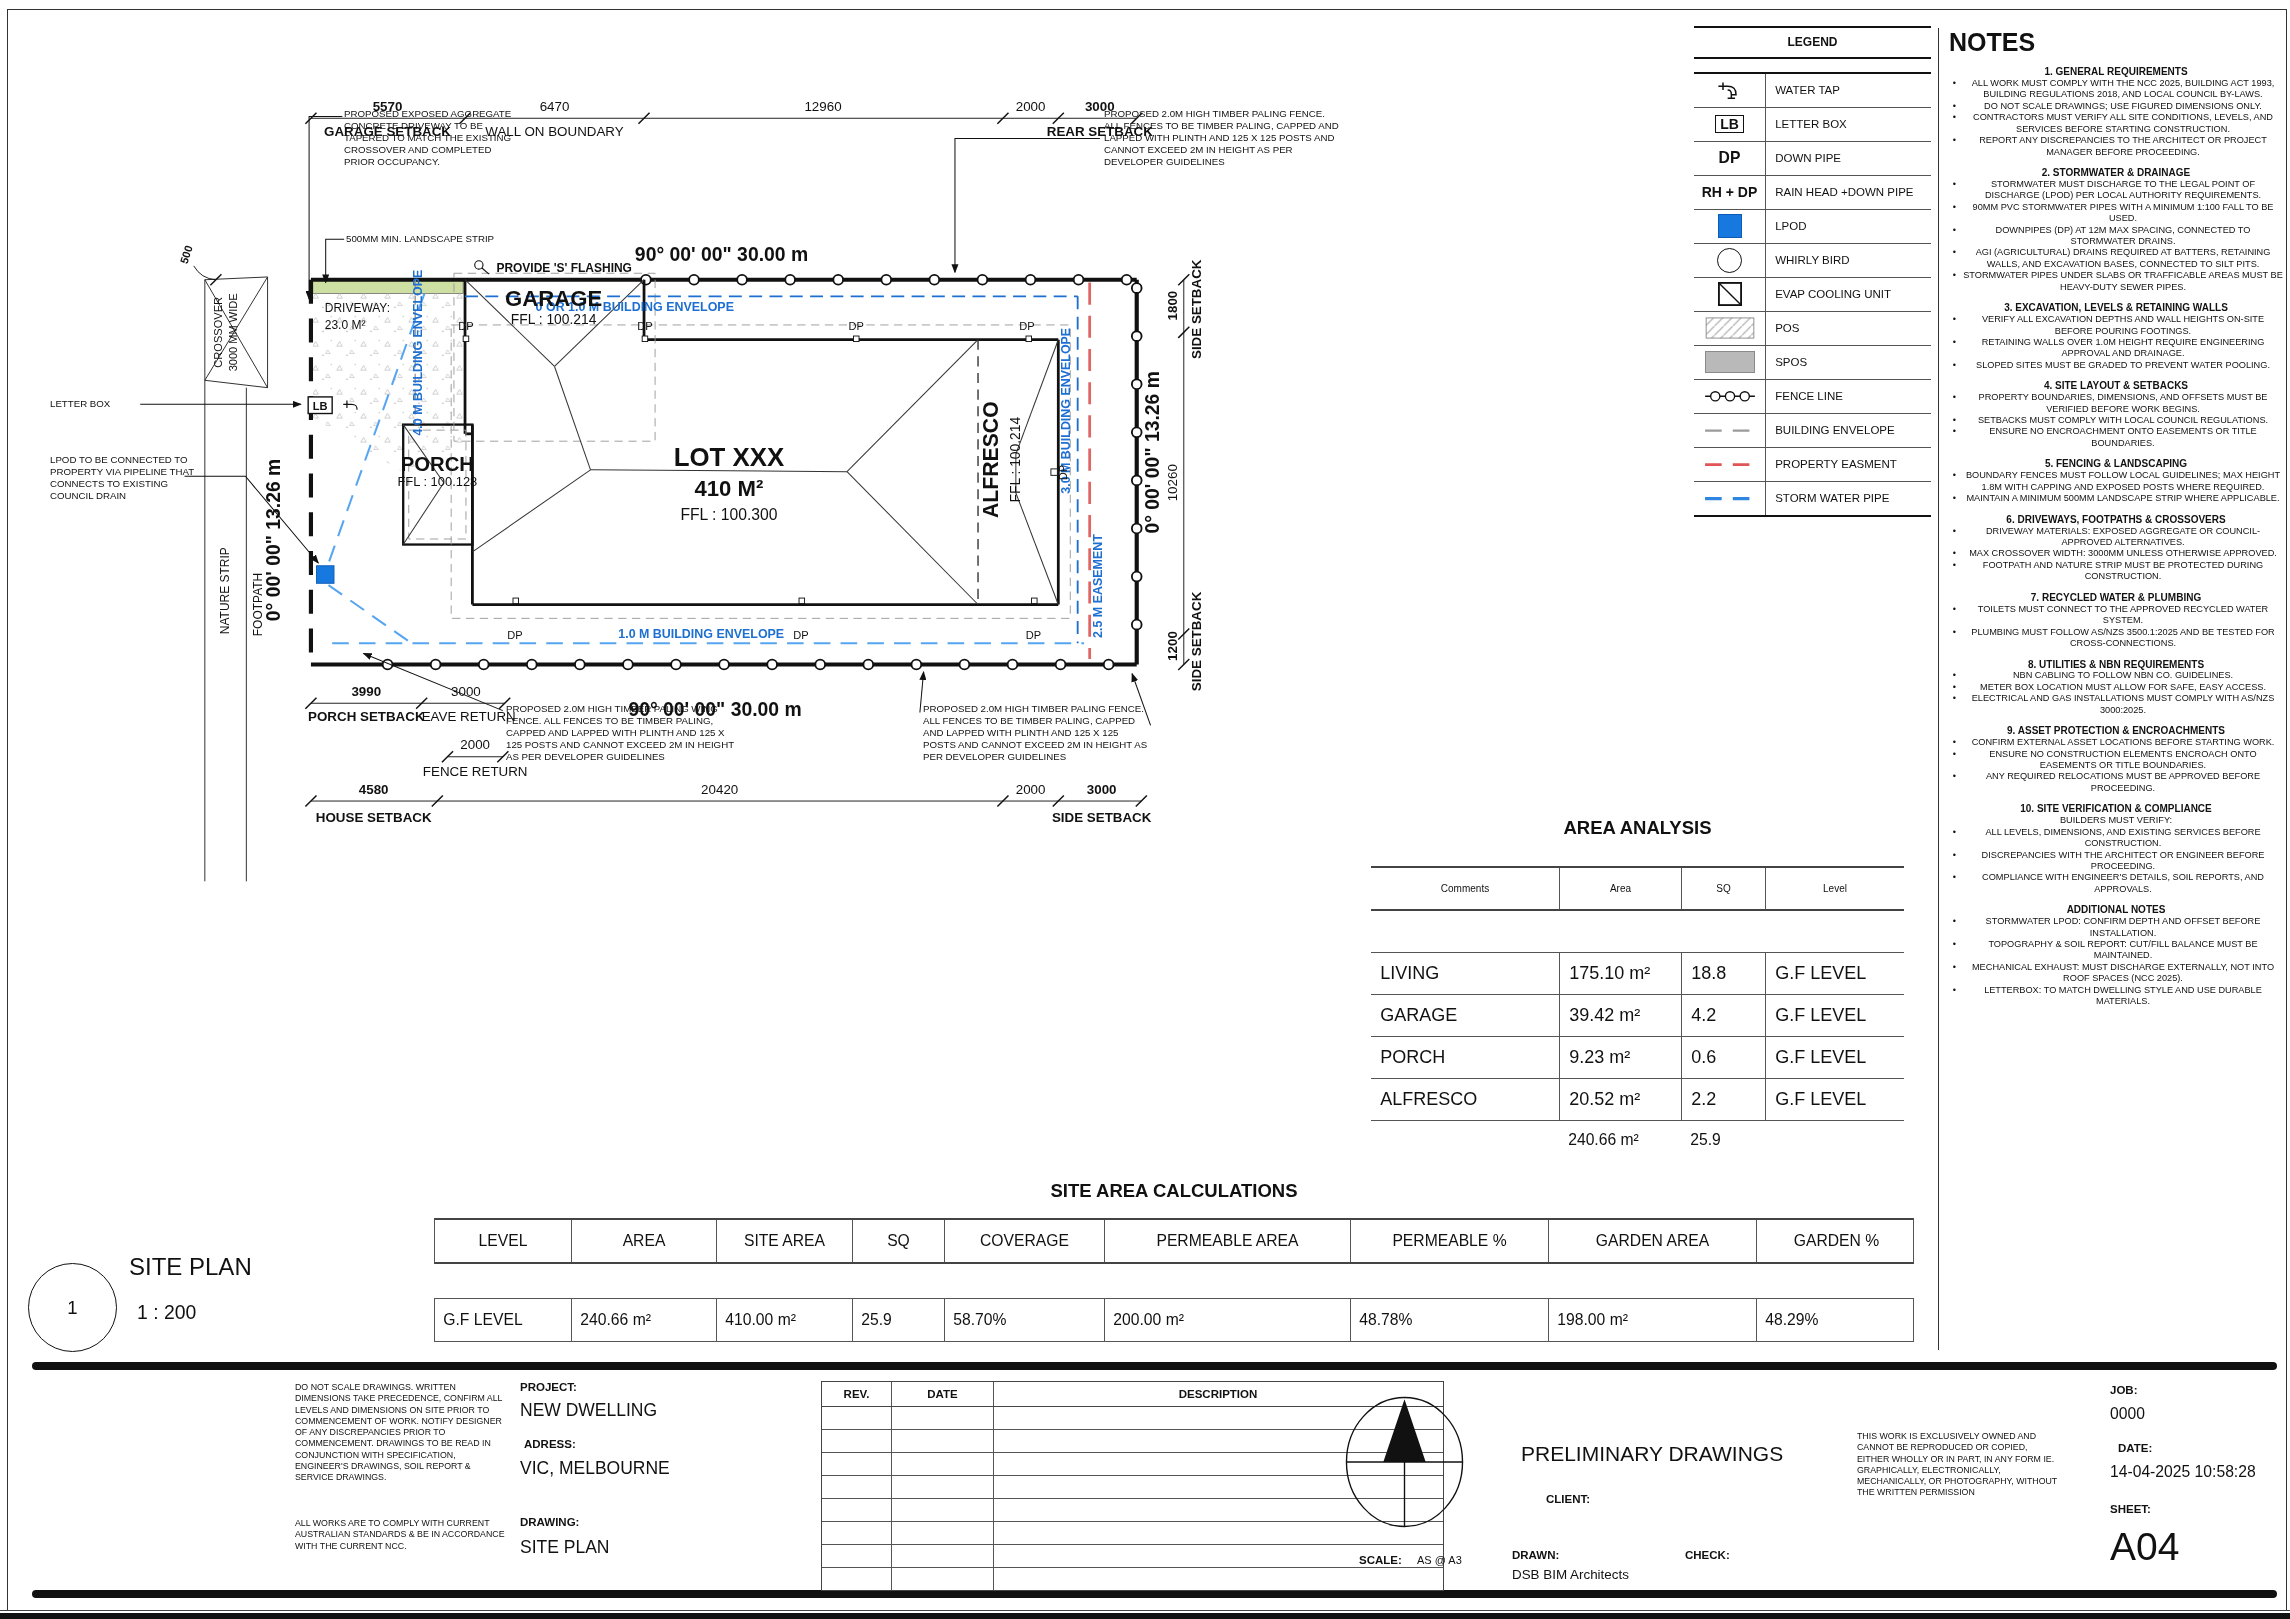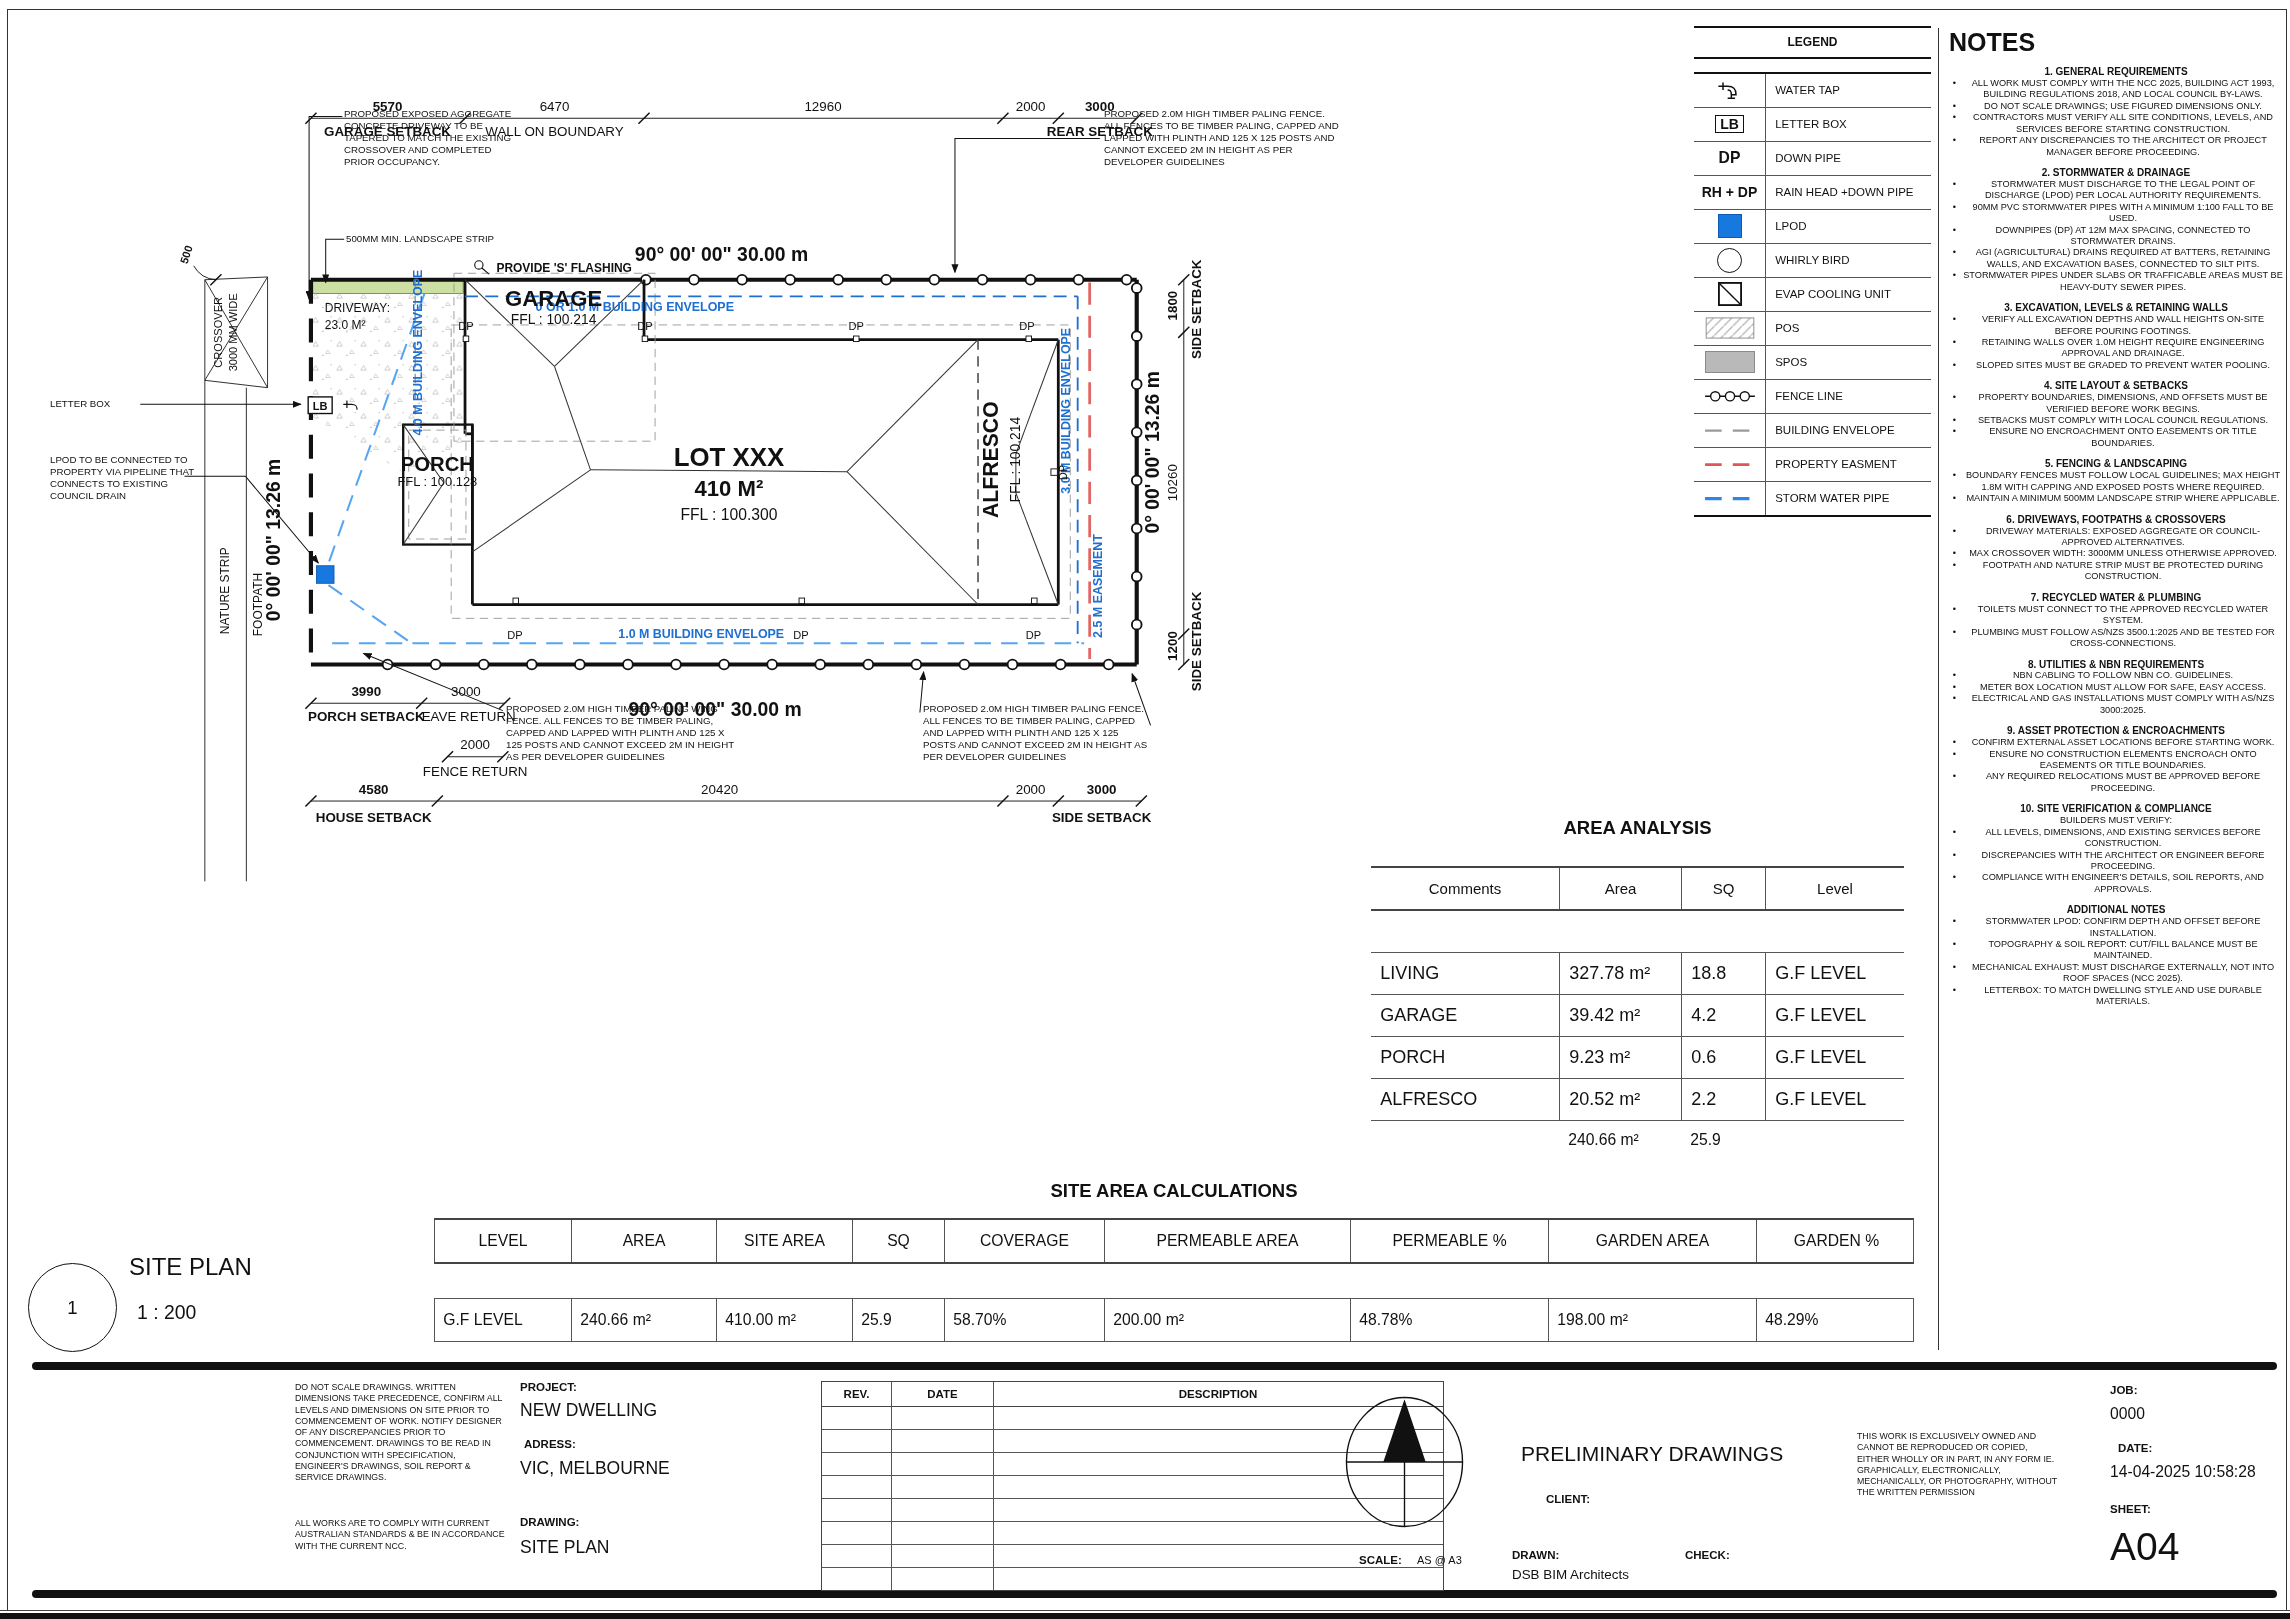--- a/index.html
+++ b/index.html
@@ -31,21 +31,21 @@
   .nsec{margin-top:9.2px;text-align:center;}
   .nh{font-size:10px;font-weight:bold;margin-bottom:0.9px;}
   .lead{font-size:9.2px;line-height:11.4px;}
   .lead:empty{display:none;}
   .bul{font-size:9.2px;line-height:11.4px;padding-left:14px;position:relative;}
   .bul::before{content:"•";position:absolute;left:3.7px;}
   
   .tbl-title{font-size:18.5px;font-weight:bold;text-align:center;}
   .aa-head,.aa-row{display:grid;grid-template-columns:188px 122px 84px 139px;}
   .aa-head{border-top:2.3px solid #444;border-bottom:2.3px solid #444;height:41px;}
-  .aa-head div{display:flex;align-items:center;justify-content:center;font-size:15px;border-left:1.4px solid #555;}
+  .aa-head div{display:flex;align-items:center;justify-content:center;font-size:10px;border-left:1.4px solid #555;}
   .aa-head div:first-child{border-left:none;}
   .aa-body{border-top:1.8px solid #555;}
   .aa-row{height:41px;border-bottom:1.8px solid #555;}
   .aa-row div{display:flex;align-items:center;padding-left:9.2px;font-size:18px;border-left:1.4px solid #555;}
   .aa-row div:first-child{border-left:none;}
   .aa-tot{display:grid;grid-template-columns:188px 122px 84px 139px;height:37px;}
   .aa-tot div{display:flex;align-items:center;padding-left:9.2px;font-size:15.7px;}
   
   .sc-head,.sc-row{display:grid;grid-template-columns:136px 145px 136px 92px 160px 246px 198px 208px 160px;border-left:1.4px solid #555;border-right:1.4px solid #555;}
   .sc-head{border-top:2.3px solid #444;border-bottom:2.3px solid #444;height:42px;}
@@ -582,21 +582,21 @@
       <div>Comments</div>
       <div>Area</div>
       <div>SQ</div>
       <div>Level</div>
     </div>
     <div style="height:41px;"></div>
     <div class="aa-body">
 
         <div class="aa-row">
           <div>LIVING</div>
-          <div>327.78 m²</div>
+          <div>175.10 m²</div>
           <div>18.8</div>
           <div>G.F LEVEL</div>
         </div>
 
         <div class="aa-row">
           <div>GARAGE</div>
           <div>39.42 m²</div>
           <div>4.2</div>
           <div>G.F LEVEL</div>
         </div>

